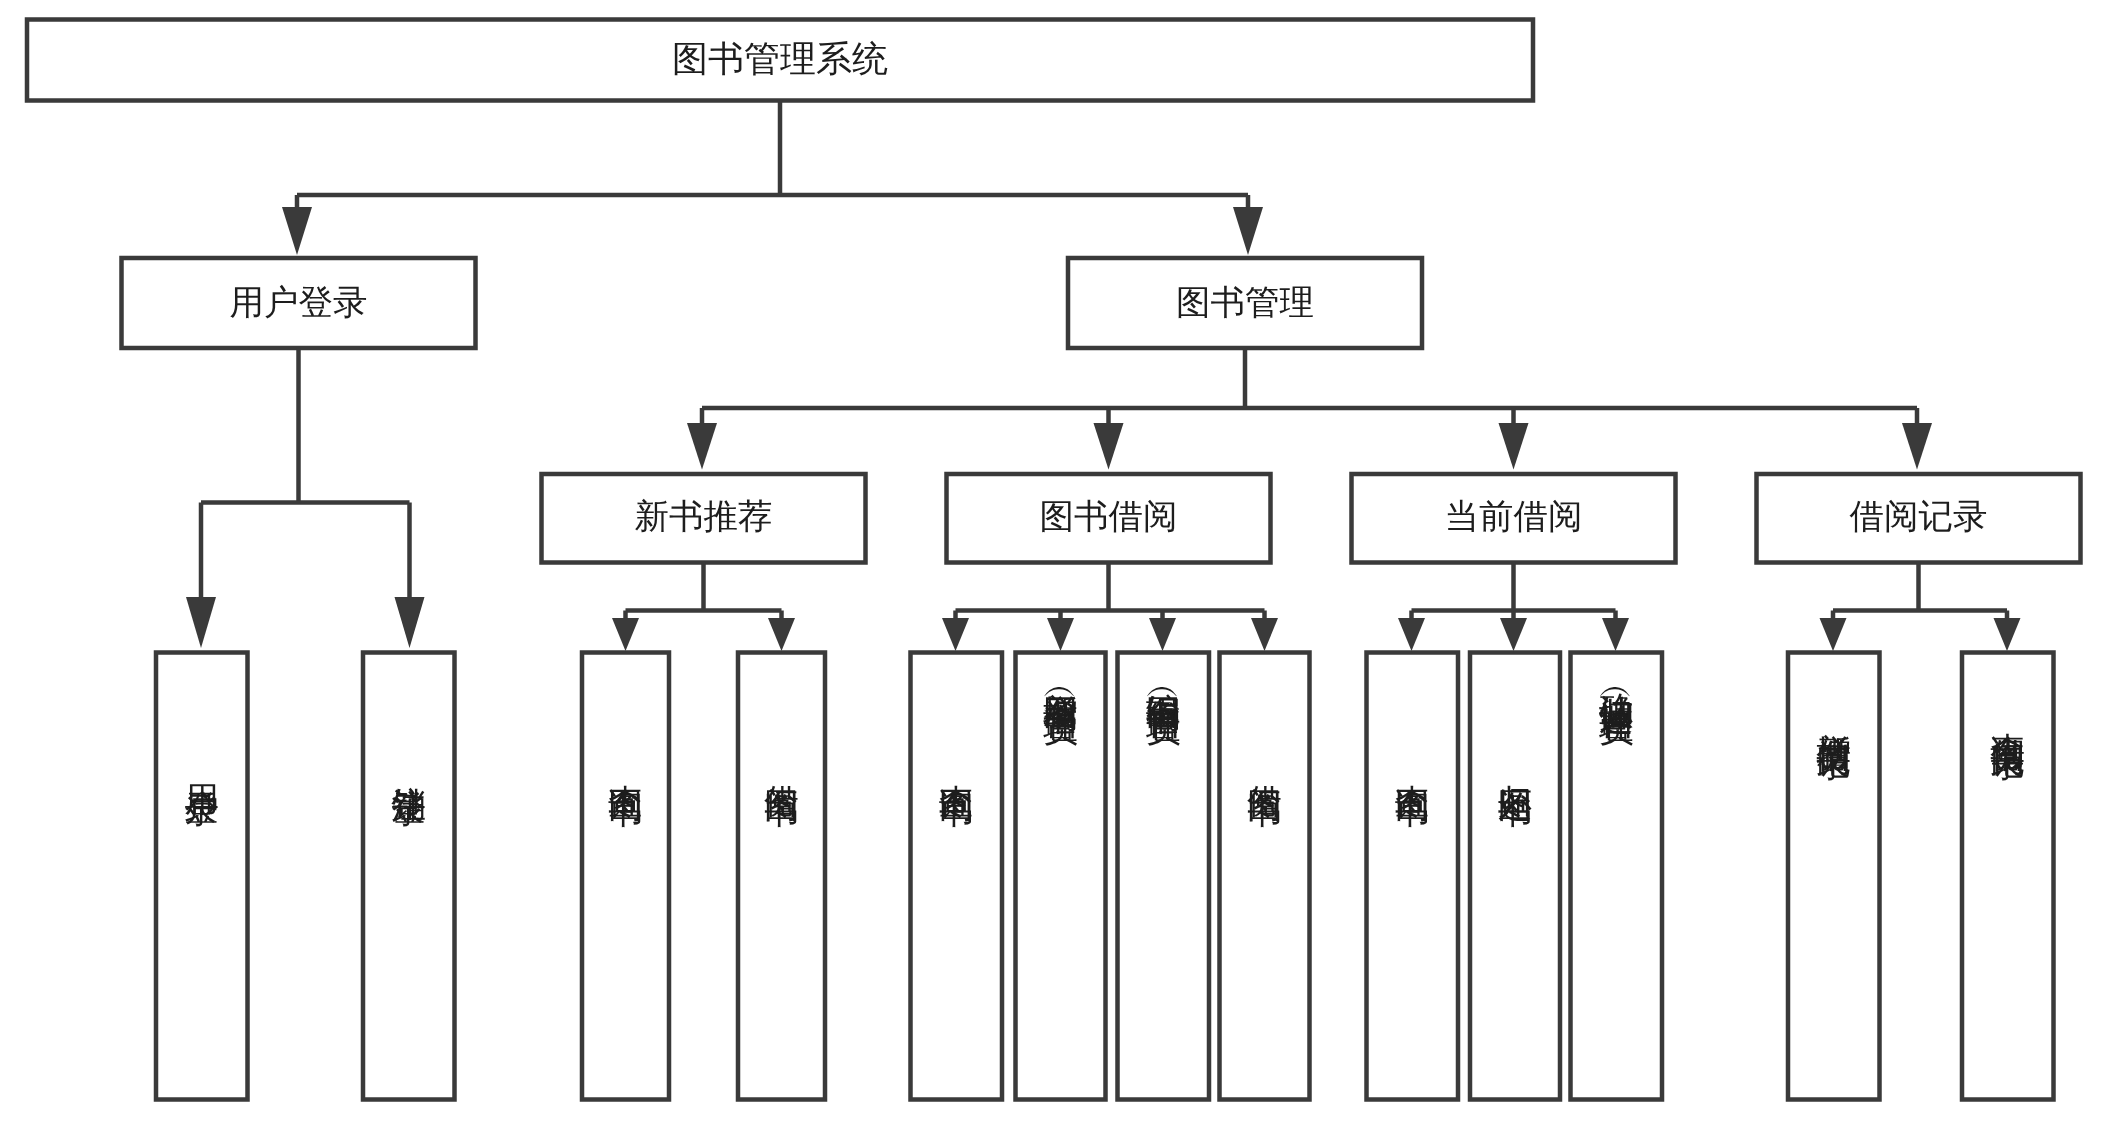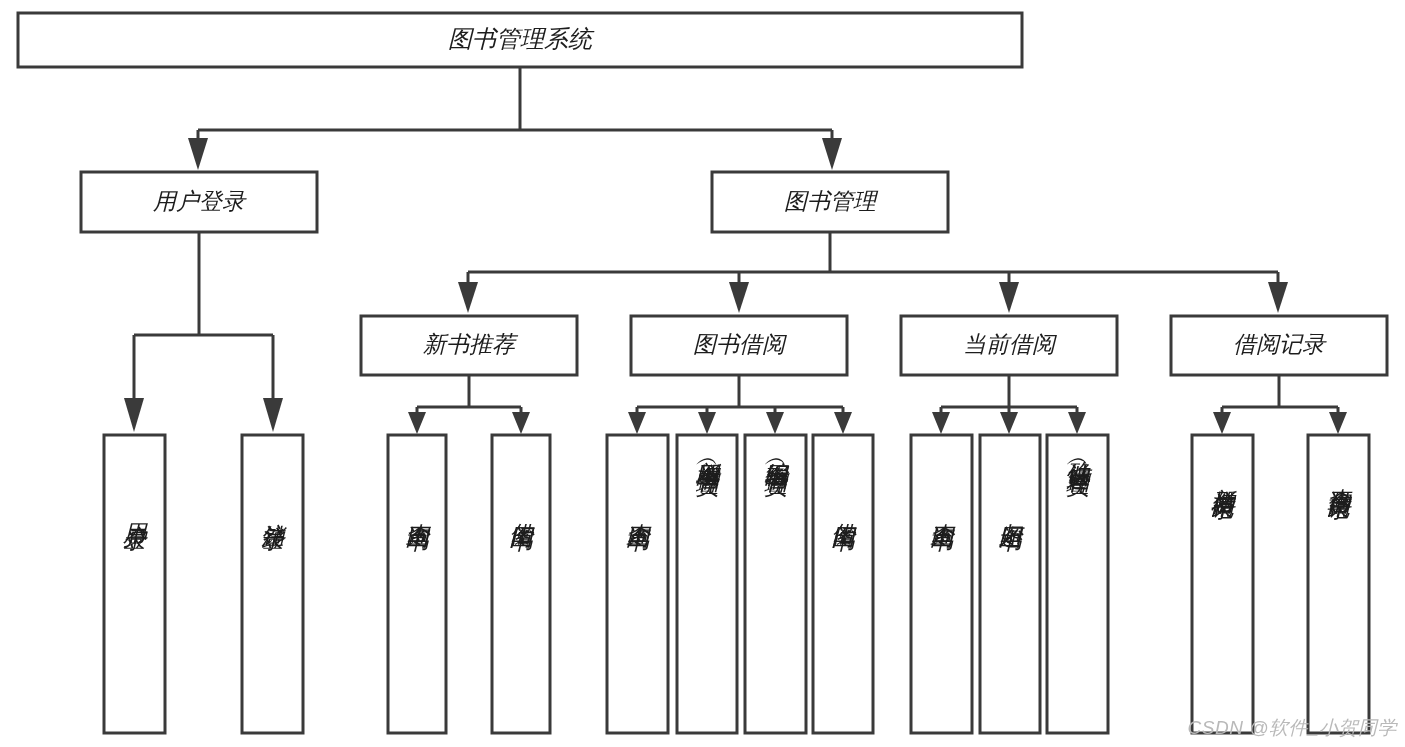--- a/index.html
+++ b/index.html
@@ -9,21 +9,20 @@
   }
   body {
     font-family: "Liberation Sans", "DejaVu Sans", sans-serif;
   }
   #stage {
     position: relative;
     width: 1405px;
     height: 747px;
     background: #ffffff;
     overflow: hidden;
-    font-style: italic;
   }
   svg.diagram {
     position: absolute;
     left: 0;
     top: 0;
     width: 1405px;
     height: 747px;
   }
   .node-box {
     fill: #ffffff;
@@ -226,15 +225,14 @@
     <span class="leaf-label">确认归还（管理员）</span>
   </div>
 
   <div class="leaf-label-wrap" style="left:1192px; top:470px; width:61px;">
     <span class="leaf-label">新增借阅记录</span>
   </div>
   <div class="leaf-label-wrap" style="left:1308px; top:470px; width:61px;">
     <span class="leaf-label">查询借阅记录</span>
   </div>
 
-  <div class="watermark">CSDN @软件_小贺同学</div>
 
 </div>
 
 </body></html>

